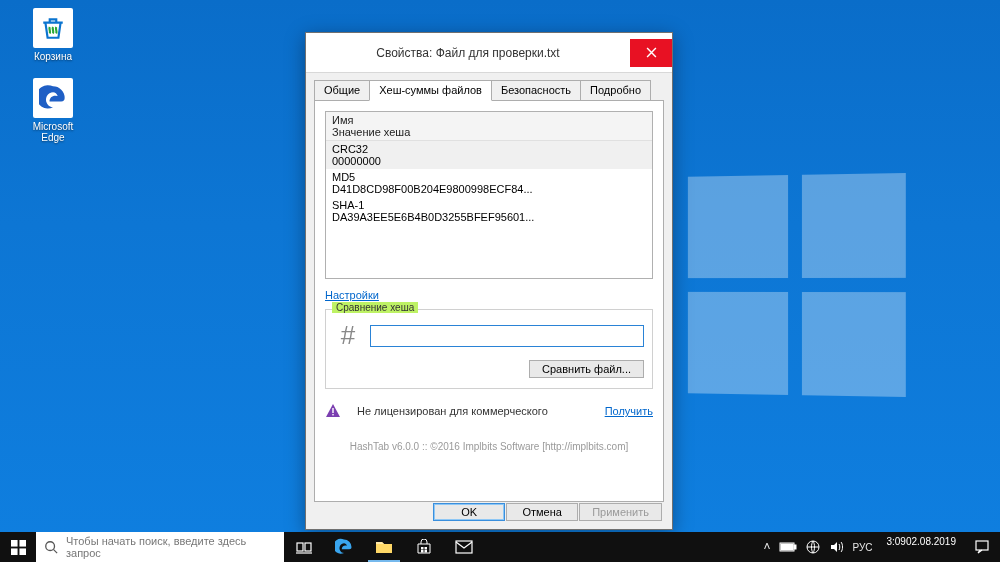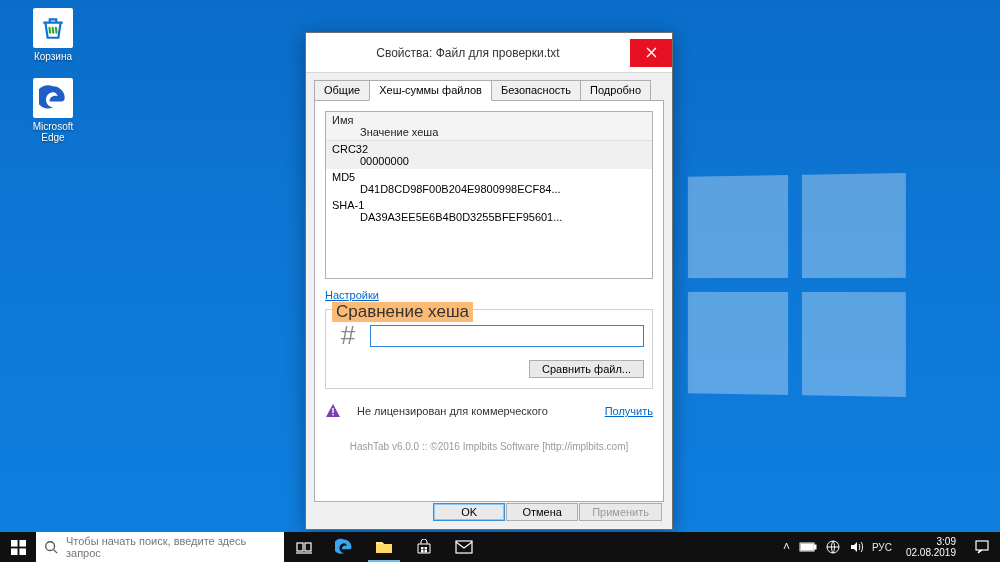--- a/index.html
+++ b/index.html
@@ -34,26 +34,26 @@
 .closebtn { width:42px; height:28px; background:#e81123; display:flex; align-items:center; justify-content:center; color:#fff; cursor:pointer; }
 .closebtn svg { width:11px; height:11px; }
 .tabbar { padding: 7px 8px 0 8px; display:flex; gap:0; font-size:11px; }
 .tab { border:1px solid #adadad; border-bottom:none; padding:3px 9px; background:#f0f0f0; position:relative; cursor:pointer; margin-right:-1px;}
 .tab.active { background:#fff; z-index:2; border-bottom:1px solid #fff; margin-bottom:-1px; padding-bottom:4px;}
 .tabbody { margin:0 8px 8px 8px; background:#fff; border:1px solid #adadad; padding:10px 10px 8px 10px; height:402px; position:relative; }
 .hashbox { border:1px solid #b0b0b0; height:168px; background:#fff; }
 .hrow { display:flex; font-size:11px; padding:2px 6px;flex-direction:column; }
 .hrow.header { background:#f4f4f4; border-bottom:1px solid #e0e0e0; font-weight:400; color:#222; }
 .hrow .c1 { width:120px; }
-.hrow .c2 { flex:1; white-space:nowrap; overflow:hidden; text-overflow:ellipsis;margin-left:28px; }
+.hrow .c2 { flex:1; white-space:nowrap; overflow:hidden; text-overflow:ellipsis; }
 .hrow.sel { background:#f0f0f0; }
 .link { color:#0066cc; font-size:11px; text-decoration:underline; cursor:pointer; }
 .settings-link { display:inline-block; margin-top:10px; }
 .fieldset { border:1px solid #d0d0d0; margin-top:6px; padding:10px 8px 10px 8px; position:relative; }
-.fieldset .legend { position:absolute; top:-8px; left:6px; background:#fdba74; padding:0 4px; font-size:17px; color:#333; }
+.fieldset .legend { position:absolute; top:-8px; left:6px; background:#bef264; padding:0 4px; font-size:10px; color:#333; }
 .cmp-row { display:flex; align-items:center; gap:8px; }
 .hash-icon { font-size:26px; color:#888; width:28px; text-align:center; }
 .cmp-input { flex:1; height:22px; border:1px solid #2a83d6; padding:0 4px; font-size:11px; outline:none; }
 .cmp-btn-row { text-align:right; margin-top:8px; }
 .btn { font-size:11px; padding:2px 12px; background:#e9e9e9; border:1px solid #adadad; cursor:pointer; min-width:72px; }
 .license-row { display:flex; align-items:center; gap:16px; margin-top:14px; font-size:11px; }
 .warn-icon { width:16px; height:16px; }
 .license-row .msg { flex:1; color:#333; }
 .footer-text { text-align:center; font-size:10px; color:#9a9a9a; margin-top:22px; }
 .dlg-buttons { position:absolute; right:10px; bottom:8px; display:flex; gap:1px; }
@@ -63,21 +63,21 @@
 .taskbar { position:absolute; left:0; right:0; bottom:0; height:30px; background:#101010; display:flex; align-items:stretch; color:#fff; font-size:11px; }
 .tb-start { width:36px; display:flex; align-items:center; justify-content:center; cursor:pointer; }
 .tb-search { flex: 0 0 248px; background:#fff; color:#777; display:flex; align-items:center; padding:0 8px; gap:8px; cursor:text; }
 .tb-search svg { width:14px; height:14px; flex-shrink:0; }
 .tb-icons { display:flex; }
 .tb-icon { width:40px; display:flex; align-items:center; justify-content:center; cursor:pointer; position:relative;}
 .tb-icon.active::after { content:""; position:absolute; left:4px; right:4px; bottom:0; height:2px; background:#76b9ed; }
 .tb-spacer { flex:1; }
 .tray { display:flex; align-items:center; gap:9px; padding:0 6px; cursor:pointer; }
 .tray .glyph { font-size:12px; opacity:.9; }
-.clock { padding:4px 8px; text-align:right; line-height:1.15; display:flex; flex-direction:column; justify-content:center; font-size:10px; cursor:pointer;}
+.clock { padding:4px 8px; text-align:right; line-height:1.15; display:flex; flex-direction:row; justify-content:center; font-size:10px; cursor:pointer;}
 .notif { width:36px; display:flex; align-items:center; justify-content:center; cursor:pointer; }
 </style>
 </head>
 <body>
 
 <div class="desktop">
   <div class="winlogo">
       <div></div>
       <div></div>
       <div></div>

